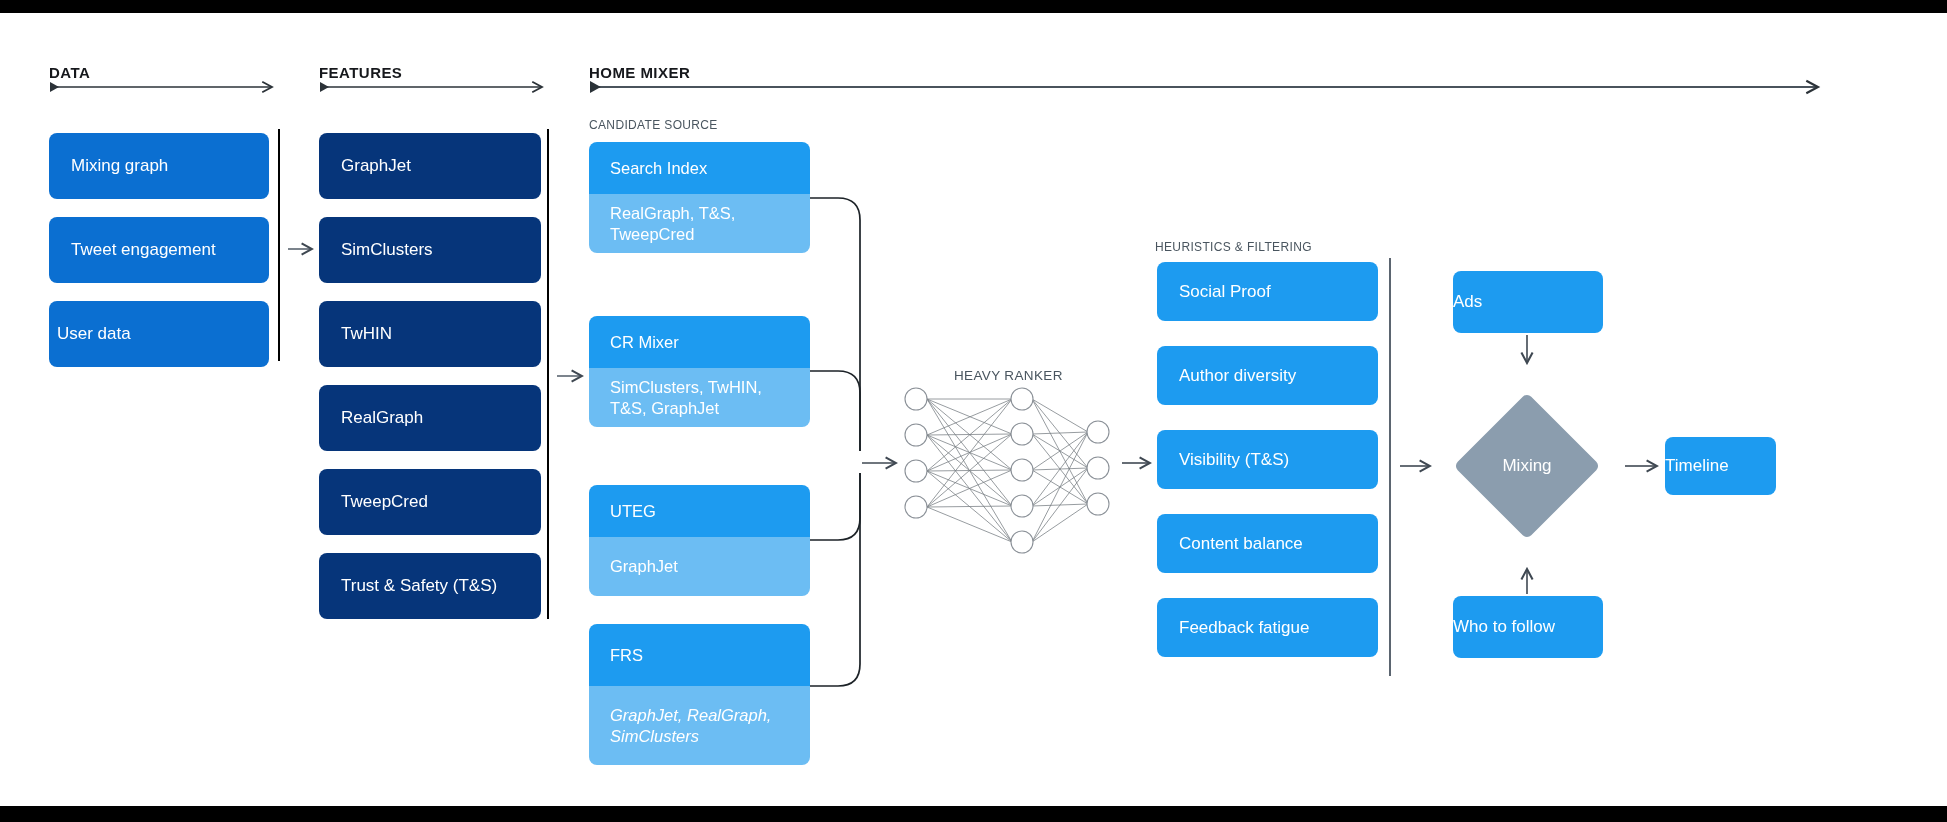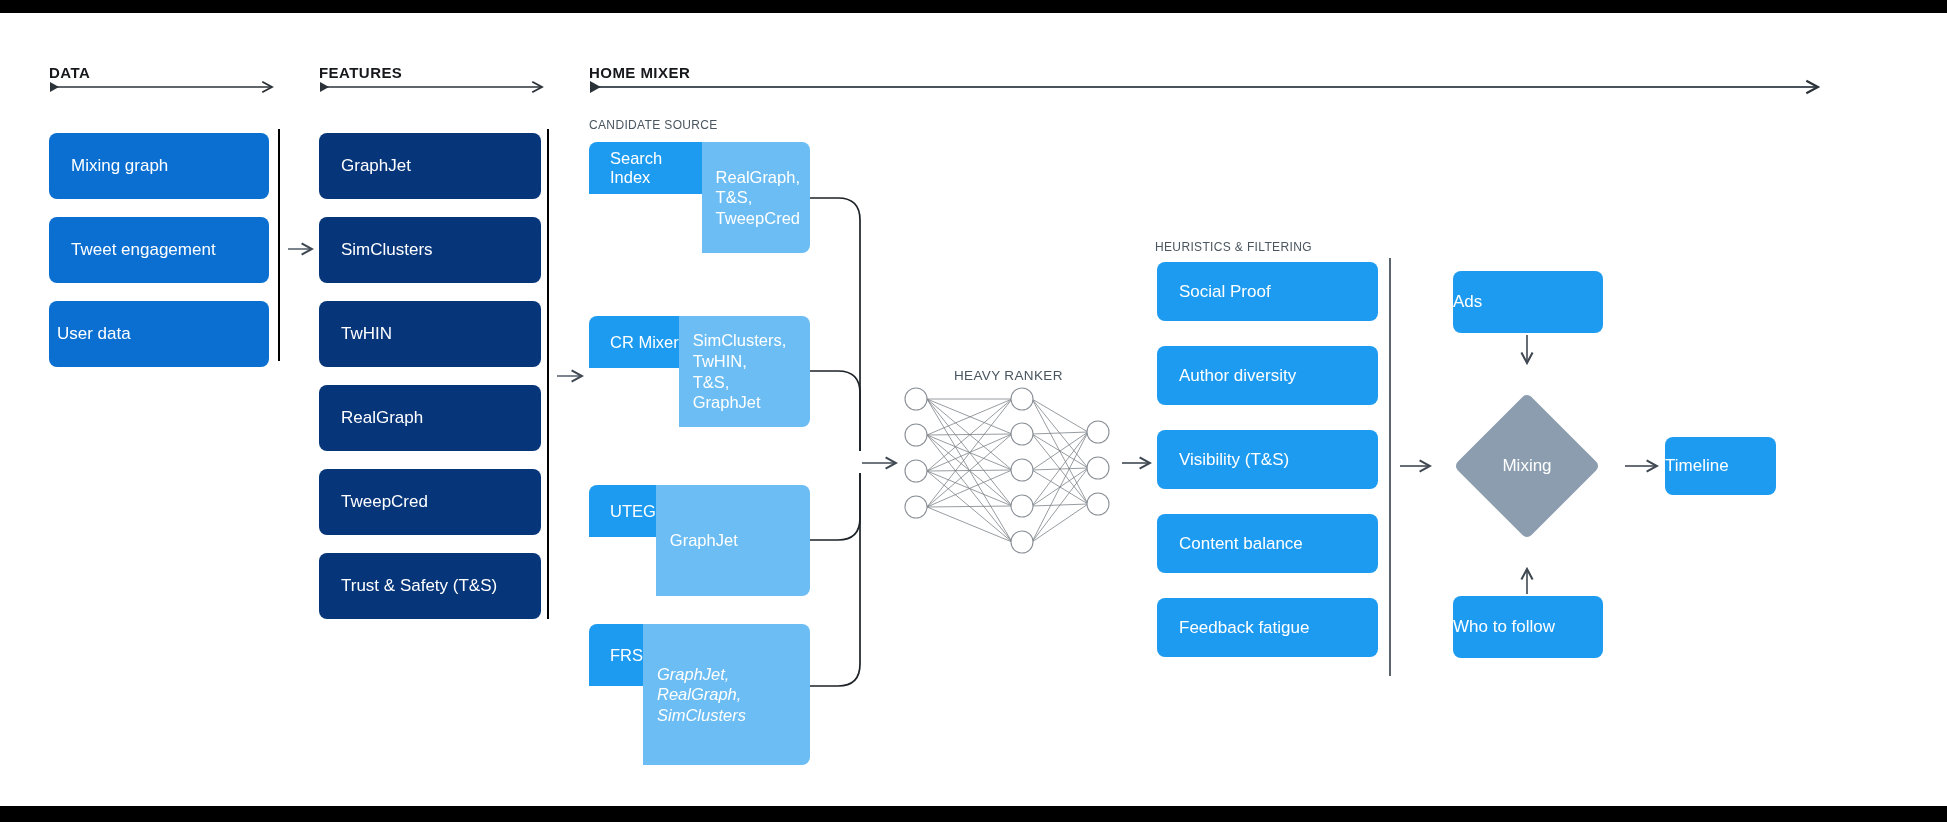--- a/index.html
+++ b/index.html
@@ -79,39 +79,39 @@
   .box.feature   { background: #06357a; }
   .box.heur      { background: #1d9bf0; }
   .box.plain     { background: #1d9bf0; justify-content: flex-start; padding-left: 0; }
 
   
   .cs {
     position: absolute;
     border-radius: 8px;
     overflow: hidden;
     display: flex;
-    flex-direction: row;
+    flex-direction: column;
   }
   .cs-head {
     background: #1d9bf0;
     color: #ffffff;
     font-size: 16.5px;
     display: flex;
     align-items: center;
     padding-left: 21px;
     box-sizing: border-box;
   }
   .cs-body {
     background: #6cbdf3;
     color: #ffffff;
     font-size: 16.5px;
     line-height: 1.25;
     display: flex;
     align-items: center;
-    padding-left: 14px;
+    padding-left: 21px;
     padding-right: 10px;
     box-sizing: border-box;
     flex: 1;
   }
 
   
   .diamond-wrap {
     position: absolute;
   }
   .diamond {

